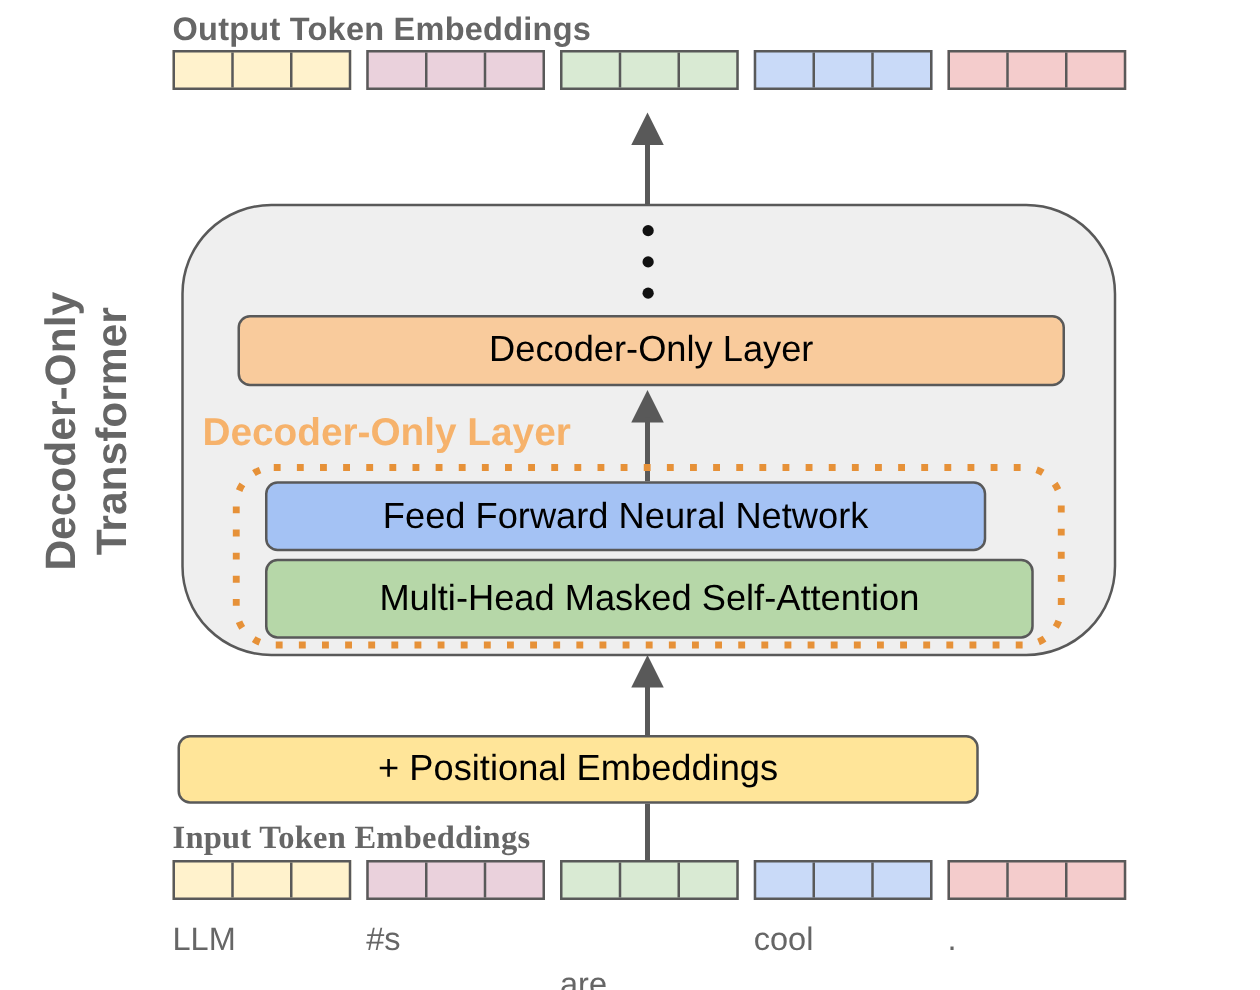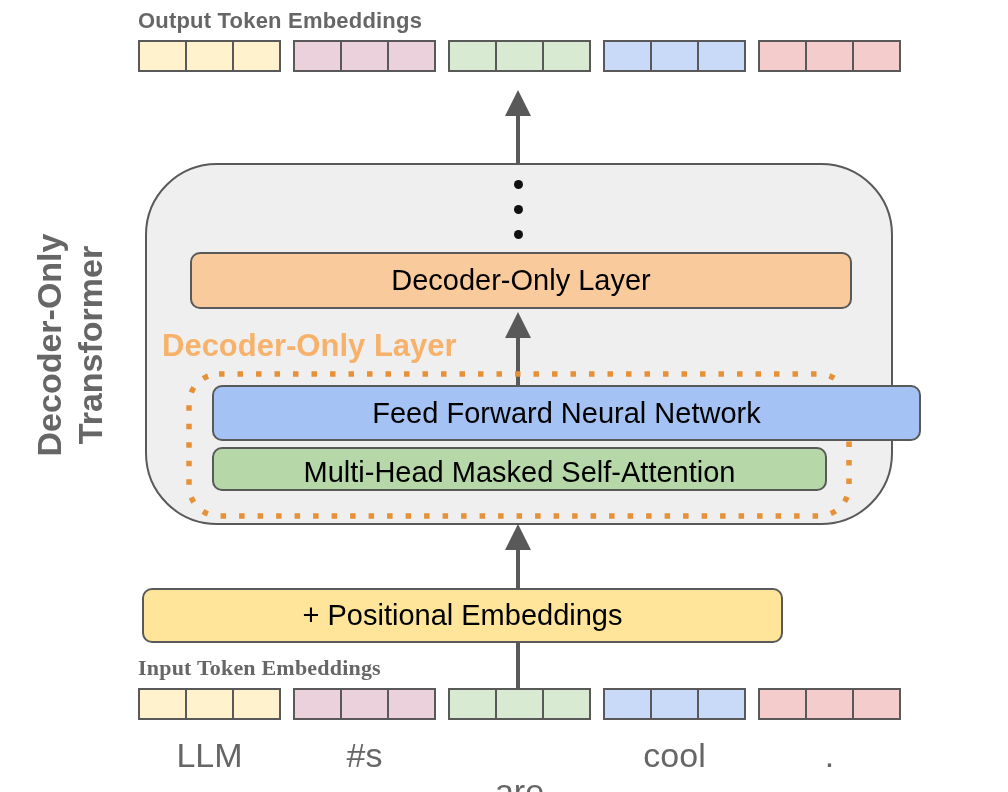--- a/index.html
+++ b/index.html
@@ -3,21 +3,21 @@
 <meta charset="utf-8">
 <style>
   html,body{margin:0;padding:0;background:#ffffff;}
   #canvas{
     position:relative;width:1008px;height:792px;background:#ffffff;overflow:hidden;
     font-family:"Liberation Sans",sans-serif;
   }
   .abs{position:absolute;}
 
   
-  .row-title{font-weight:bold;font-size:22px;color:var(--gray-text);letter-spacing:.2px;}
+  .row-title{font-weight:bold;font-size:26px;color:var(--gray-text);letter-spacing:.2px;}
 
   
   .strip{
     position:absolute;height:32px;display:flex;box-sizing:border-box;
     border:2.5px solid var(--outline);
   }
   .strip .cell{flex:1;}
   .strip .cell + .cell{border-left:2.5px solid var(--outline);}
 
   
@@ -40,42 +40,42 @@
   .vdot{position:absolute;width:9px;height:9px;border-radius:50%;background:#111;left:514px;}
 
   
   .layer-box{
     position:absolute;box-sizing:border-box;
     border:2.5px solid var(--outline);border-radius:10px;
     display:flex;align-items:center;justify-content:center;
     font-size:29px;color:#000;
   }
   #decoder-layer-box{left:190px;top:252px;width:662px;height:57px;background:var(--layer-fill);}
-  #ffn-box{left:212px;top:385px;width:709px;height:56px;background:var(--ffn-fill);}
-  #attention-box{left:212px;top:447px;width:615px;height:44px;background:var(--attention-fill);align-items:flex-end;}
+  #ffn-box{left:212px;top:385px;width:577px;height:56px;background:var(--ffn-fill);}
+  #attention-box{left:212px;top:447px;width:615px;height:64px;background:var(--attention-fill);}
   #positional-box{left:142px;top:588px;width:641px;height:55px;background:var(--positional-fill);}
 
   
   #decoder-layer-callout-label{
     left:162px;top:328px;font-weight:bold;font-size:31px;color:var(--callout-text);
   }
   #decoder-layer-callout-rect{left:185px;top:370px;}
 
   
   .arrow-shaft{position:absolute;width:4px;background:var(--outline);}
   .arrow-head{
     position:absolute;width:0;height:0;
     border-left:13px solid transparent;border-right:13px solid transparent;
     border-bottom:26px solid var(--outline);
   }
 
   
   .token-label{
-    position:absolute;top:736px;width:143px;text-align:center;
-    font-size:34px;color:var(--gray-text);
+    position:absolute;top:736px;width:143px;text-align:left;
+    font-size:26px;color:var(--gray-text);
   }
 </style>
 </head>
 <body>
 
 <div id="canvas">
 
   <div class="abs row-title" style="left:138px;top:8px;">Output Token Embeddings</div>
   <div id="output-embeddings-row">
       <div class="strip" style="left: 138px; top: 40px; width: 143px; background: rgb(255, 242, 204);">

